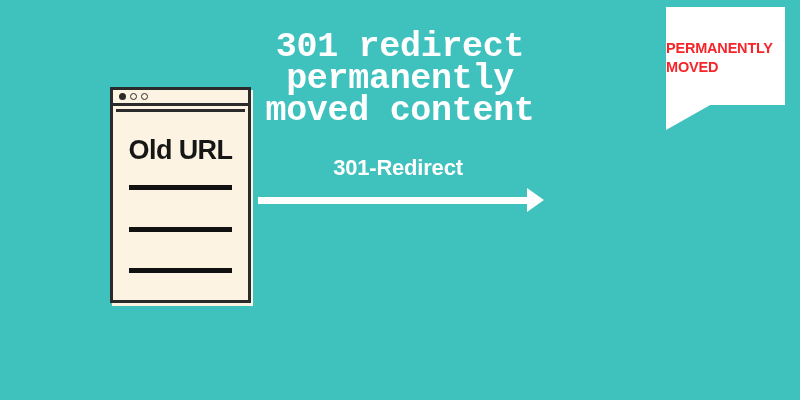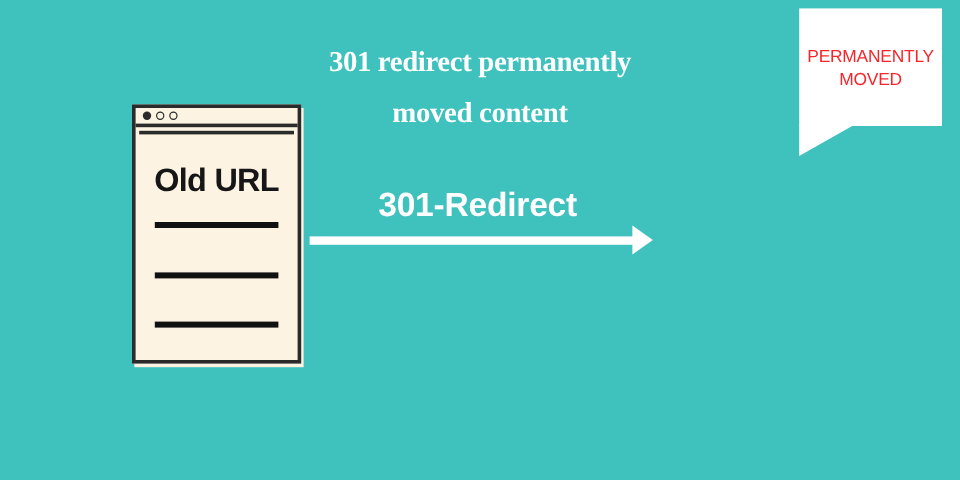--- a/index.html
+++ b/index.html
@@ -21,47 +21,47 @@
   }
 
   
   .heading {
     position: absolute;
     left: 160px;
     top: 31px;
     width: 480px;
     text-align: center;
     color: #ffffff;
-    font-family: Liberation Serif, serif;
-    font-size: 24px;
-    font-weight: bold;
-    line-height: 43px;
+    font-family: Liberation Mono, monospace;
+    font-size: 35px;
+    font-weight: bold;
+    line-height: 32px;
     letter-spacing: -0.3px;
     white-space: pre-line;
   }
 
   
   .bubble {
     position: absolute;
     left: 666px;
     top: 7px;
     width: 119px;
     height: 98px;
     background: #ffffff;
   }
   .bubble-text {
     position: absolute;
     left: 0;
     top: 32px;
     width: 119px;
-    text-align: center;
+    text-align: left;
     color: #f5252a;
     font-family: "Liberation Sans", sans-serif;
     font-size: 14.5px;
-    font-weight: normal;
+    font-weight: bold;
     line-height: 19px;
     letter-spacing: -0.2px;
     white-space: pre-line;
   }
   .bubble-tail {
     position: absolute;
     left: 666px;
     top: 104px;
     width: 0;
     height: 0;
@@ -156,21 +156,21 @@
     border-left: 17px solid #ffffff;
   }
   .arrow-label {
     position: absolute;
     left: 258px;
     top: 155px;
     width: 280px;
     text-align: center;
     color: #ffffff;
     font-family: "Liberation Sans", sans-serif;
-    font-size: 28px;
+    font-size: 22px;
     font-weight: bold;
     letter-spacing: -0.2px;
   }
 </style>
 </head>
 <body>
 
 <div id="canvas">
 
   <div class="heading">301 redirect permanently

